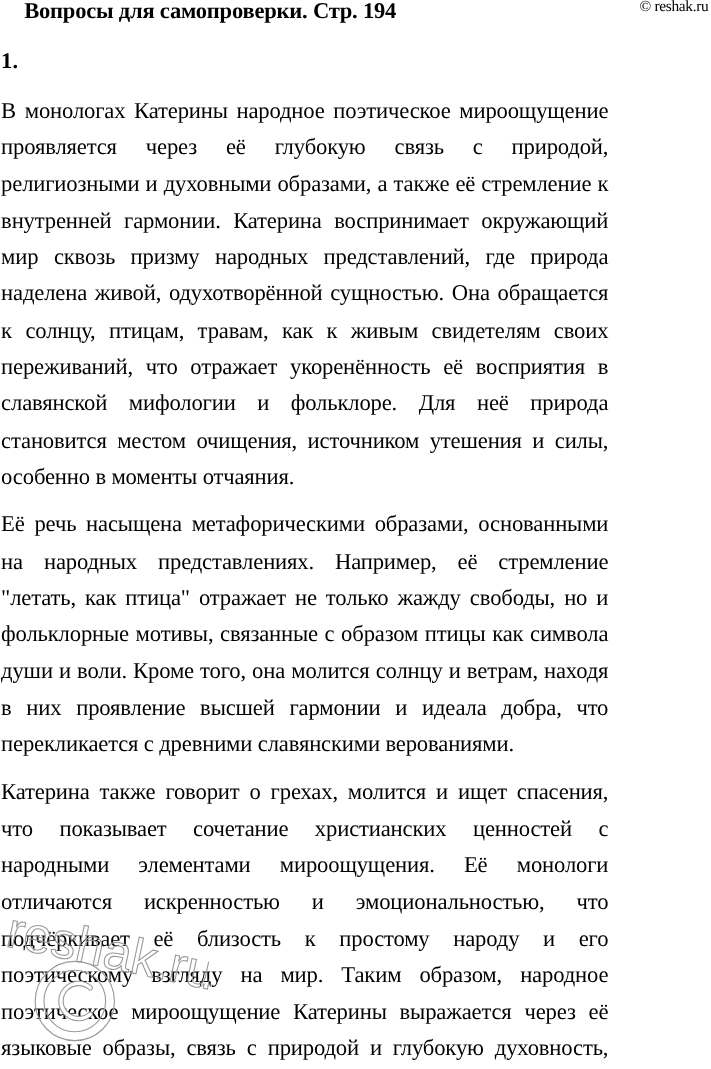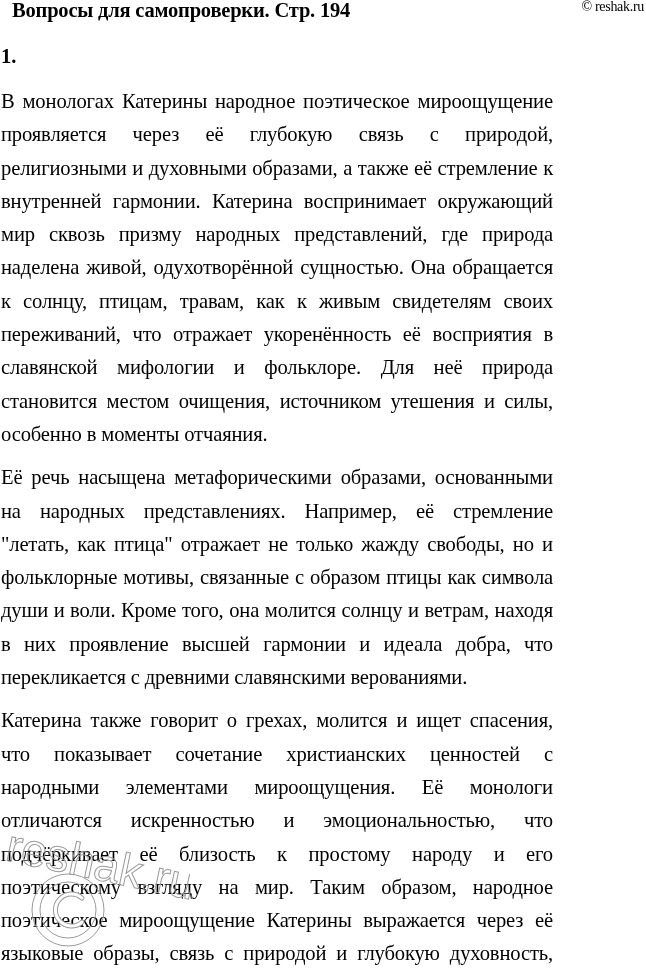--- a/index.html
+++ b/index.html
@@ -17,21 +17,21 @@
   }
   .header {
     position: absolute;
     left: 0;
     top: 0;
     width: 646px;
     height: 24px;
   }
   .header-title {
     position: absolute;
-    left: 1px;
+    left: 11px;
     top: -1px;
     font-weight: bold;
     font-size: 20.5px;
     letter-spacing: -0.2px;
     white-space: nowrap;
     padding-left: 11px;
   }
   .header-copy {
     position: absolute;
     right: 2px;

